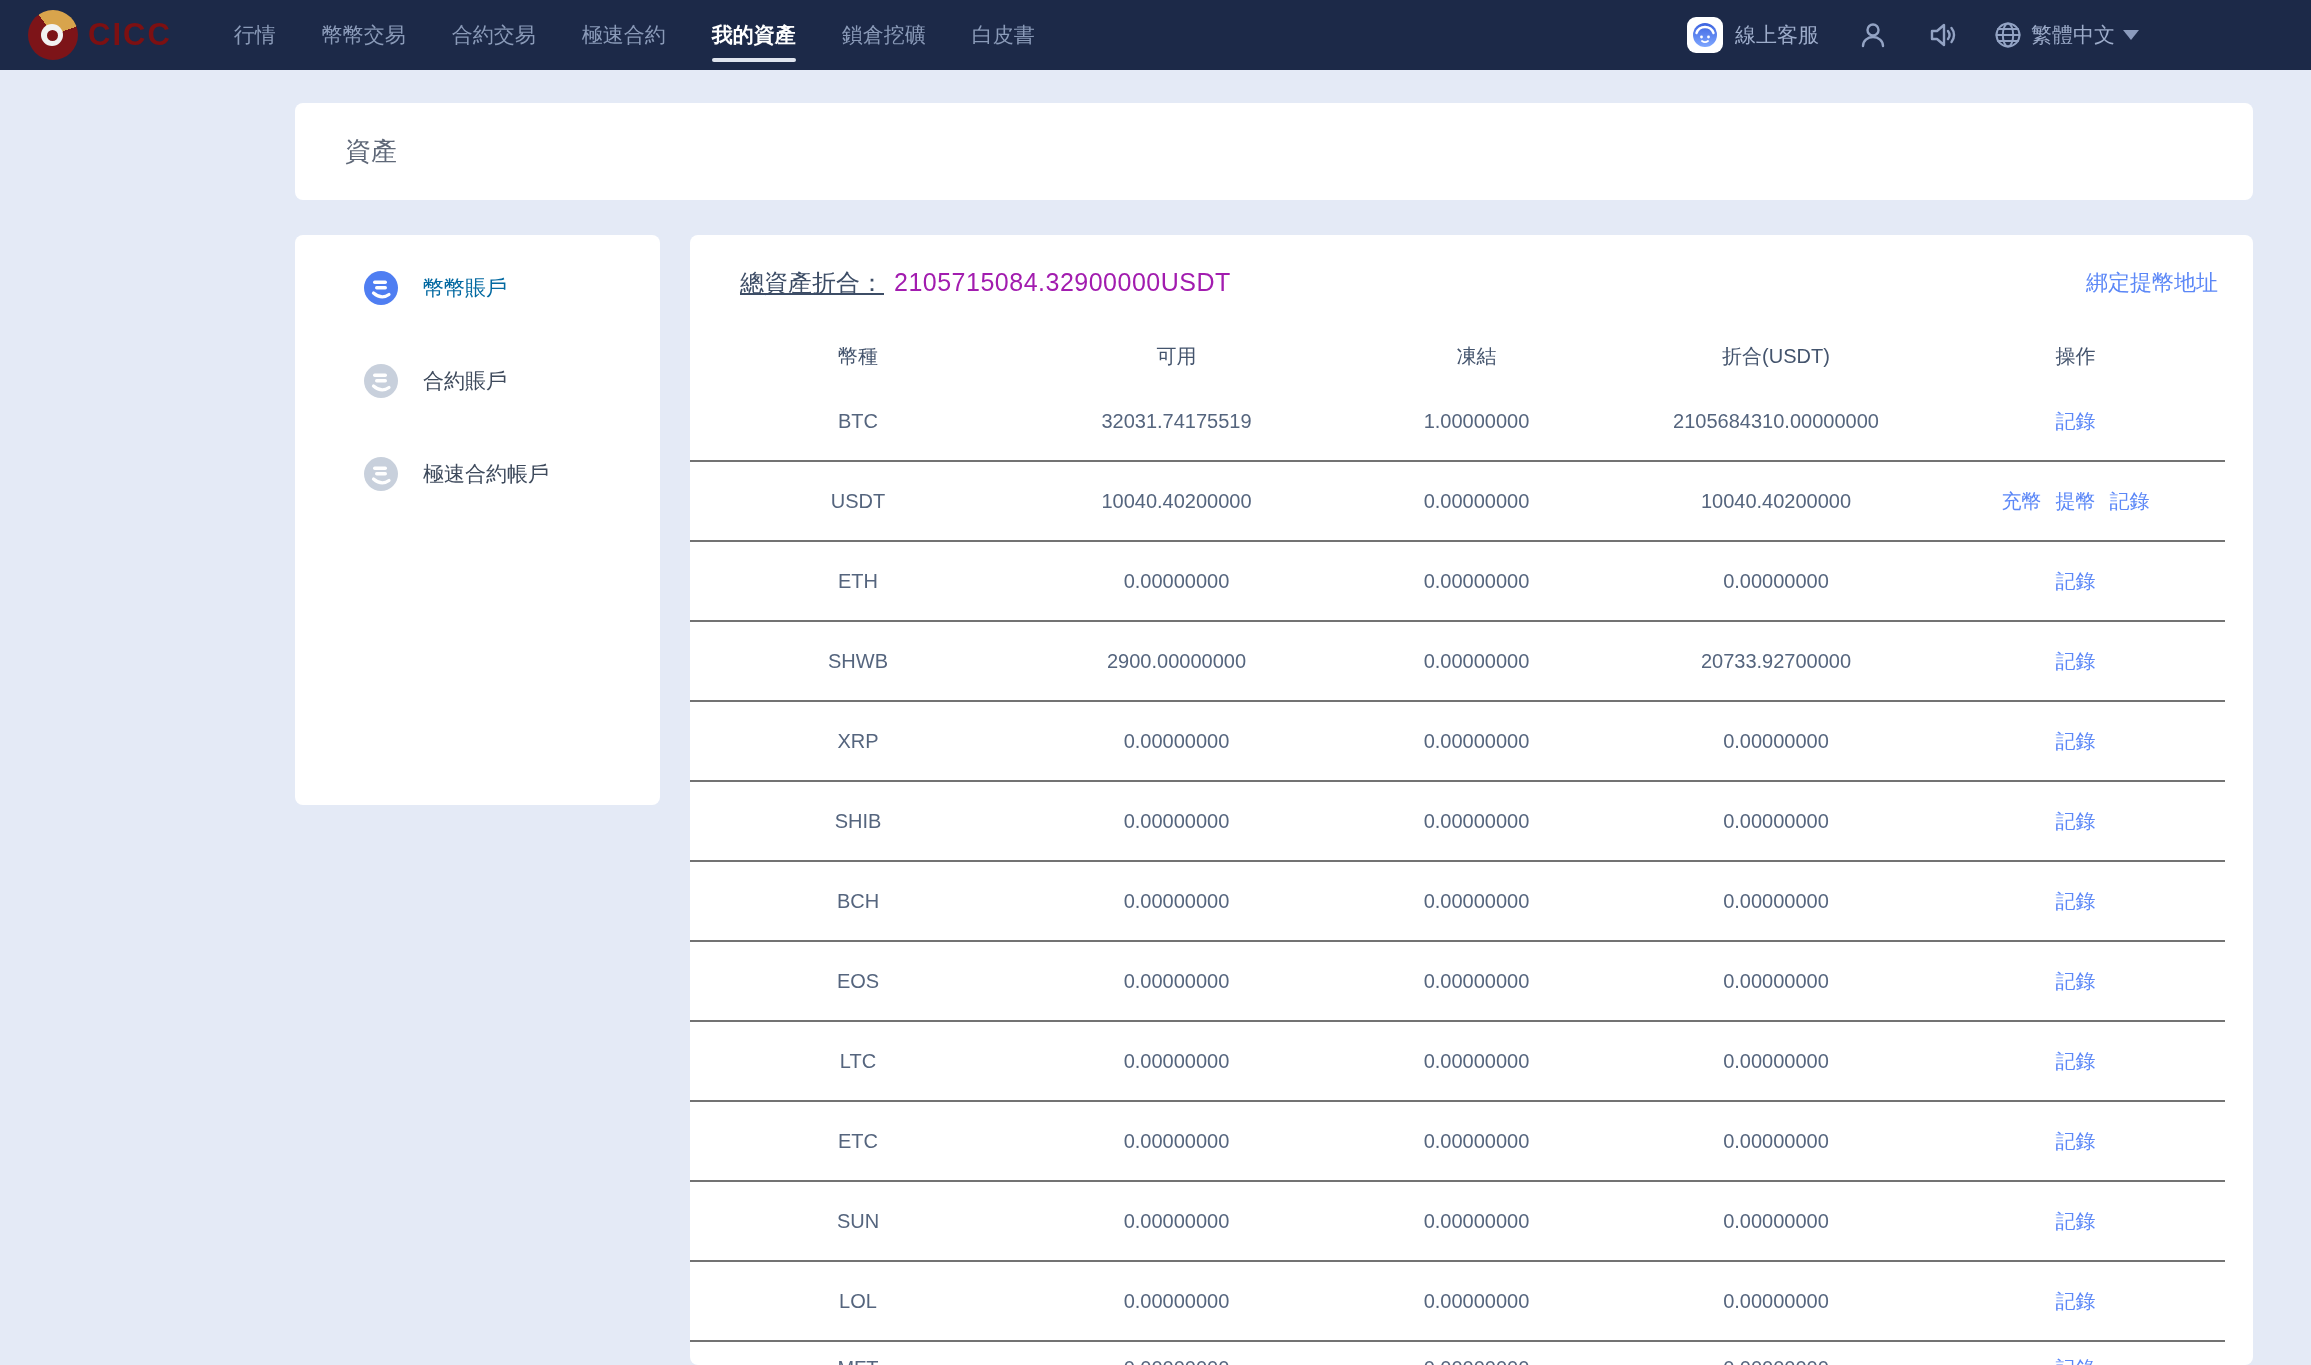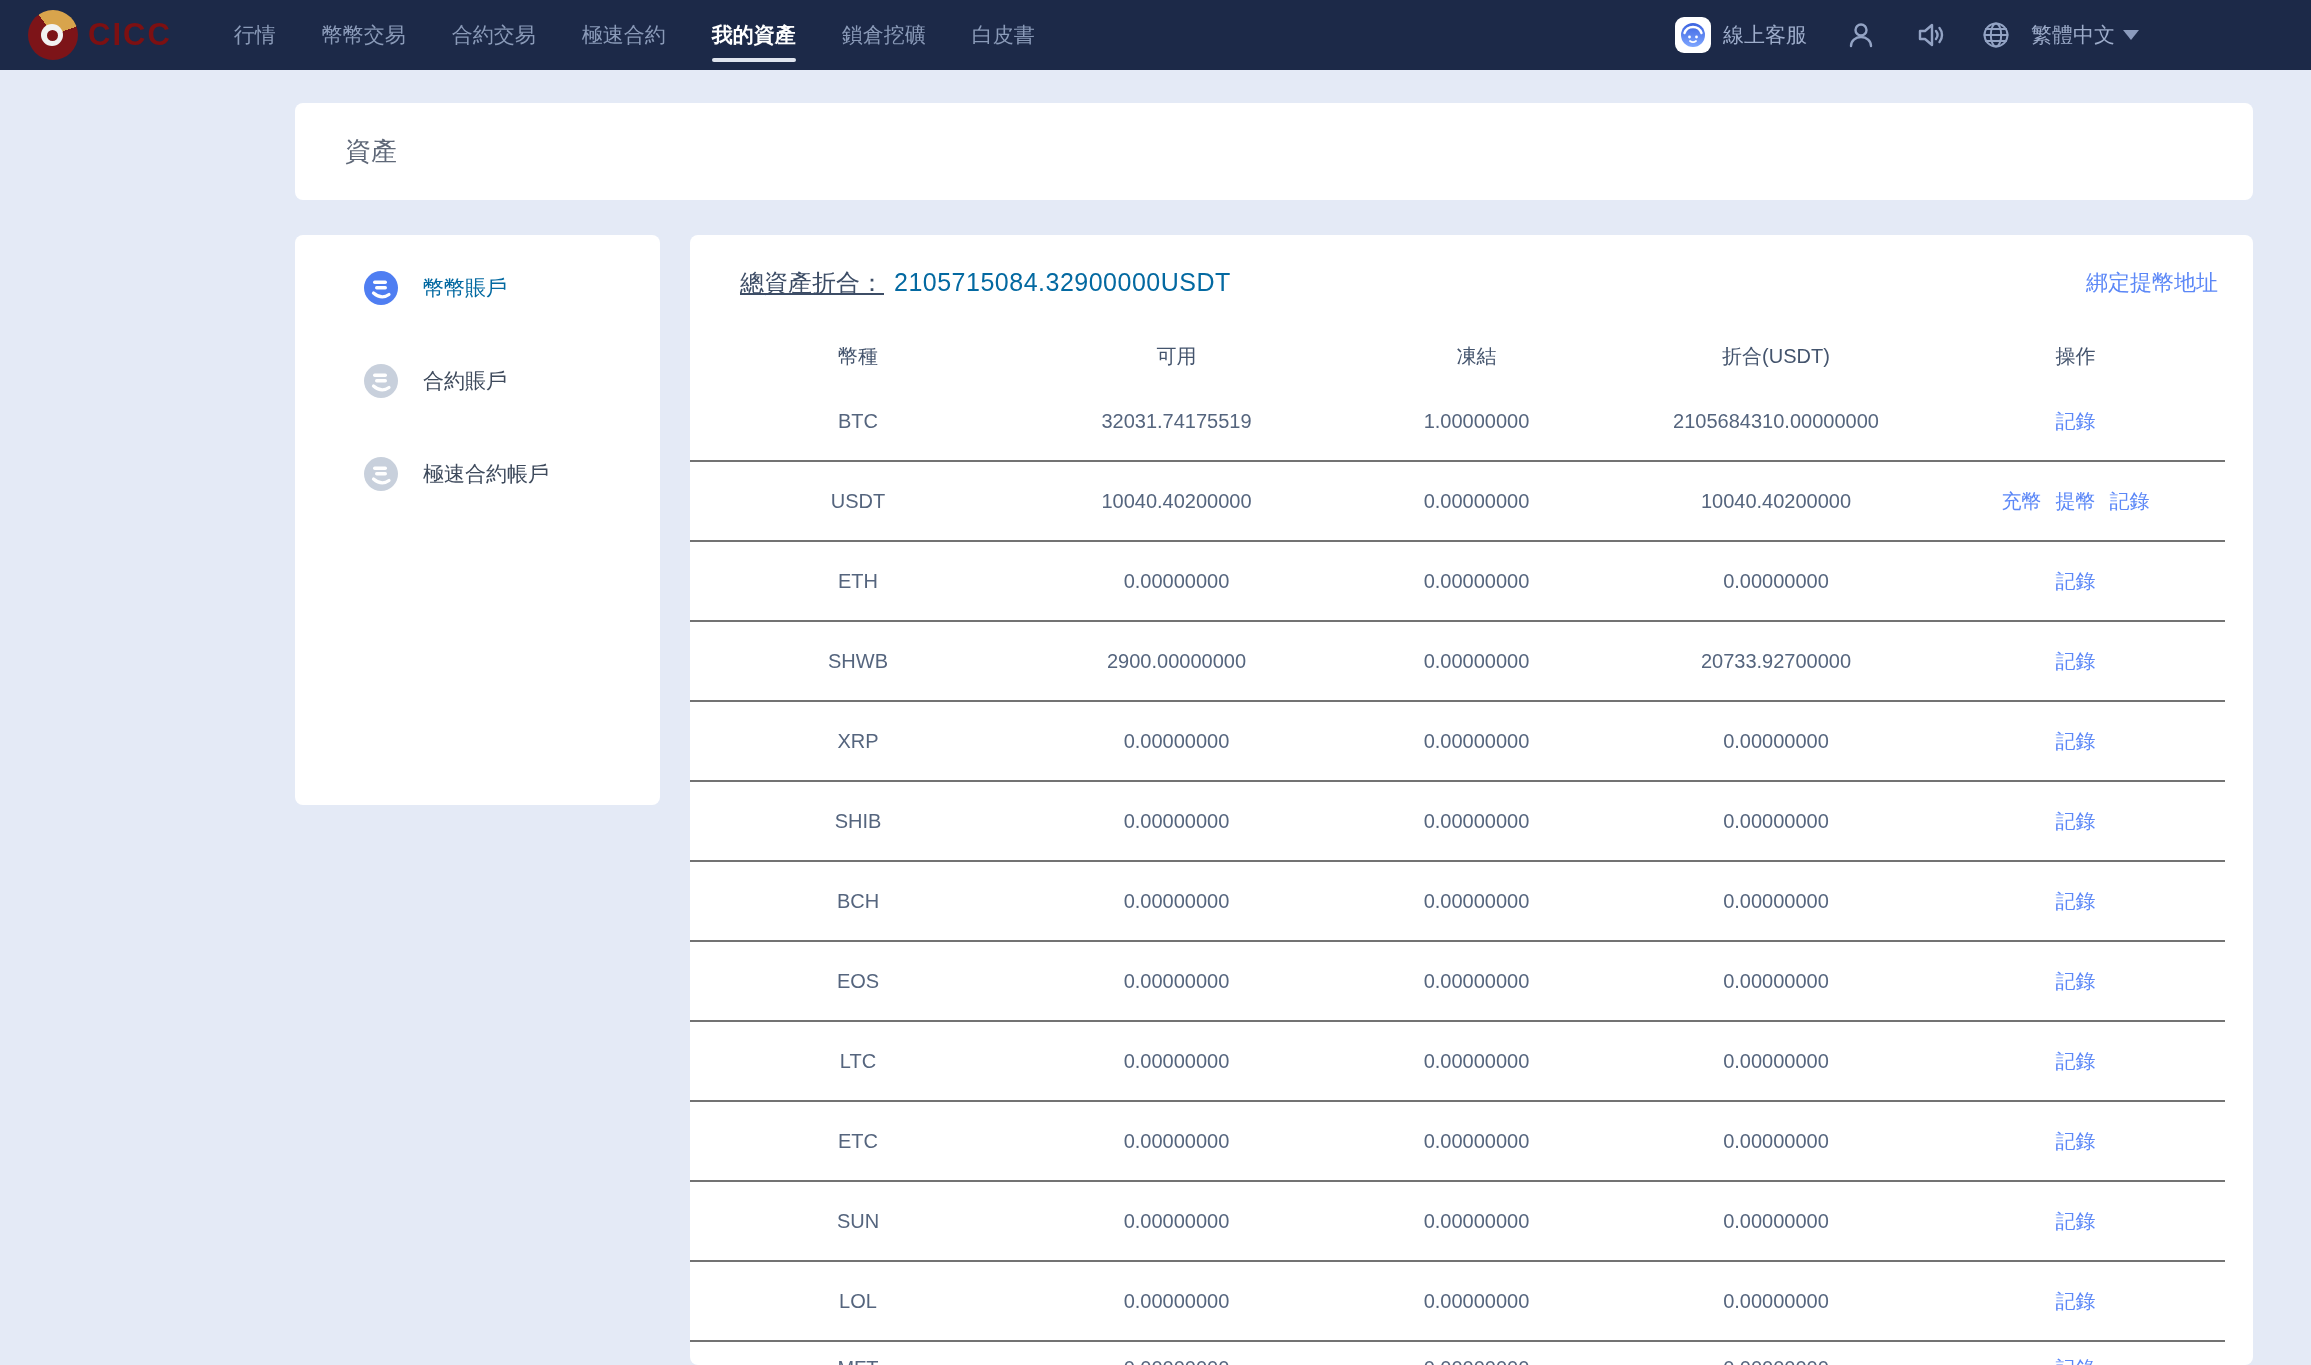--- a/index.html
+++ b/index.html
@@ -25,21 +25,21 @@
   .nav-item.active::after { content:""; position:absolute; left:0; right:0; bottom:5px; height:4px;
                             background:#dfe4ee; border-radius:2px; }
 
   .nav-right { margin-left:auto; margin-right:172px; display:flex; align-items:center; }
   .cs-avatar { width:36px; height:36px; border-radius:9px; background:#ffffff; display:flex;
                align-items:center; justify-content:center; }
   .cs-label { font-size:21px; color:#9dacca; margin-left:12px; white-space:nowrap; }
   .icon-btn { display:flex; align-items:center; justify-content:center; }
   .gap36 { margin-left:38px; }
   .lang { display:flex; align-items:center; gap:8px; margin-left:34px; cursor:pointer; }
-  .lang-label { font-size:21px; color:#9dacca; white-space:nowrap;margin-left:12px; }
+  .lang-label { font-size:21px; color:#9dacca; white-space:nowrap; }
   .caret-down { width:0; height:0; border-left:8px solid transparent; border-right:8px solid transparent;
                 border-top:10px solid #8b9bbd; }
 
   
   .card { position:absolute; background:#ffffff; border-radius:8px; }
   .title-card { left:295px; top:103px; width:1958px; height:97px; display:flex; align-items:center;
                 padding-left:50px; }
   .page-title { font-size:26px; color:#5f6878; }
 
   .side-card { left:295px; top:235px; width:365px; height:570px; padding-top:22px; }
@@ -47,21 +47,21 @@
                gap:24px; cursor:pointer; }
   .side-item .side-label { font-size:21px; color:#3e4a5c; }
   .side-item.active .side-label { color:#0369a1; }
   .acct-icon { width:36px; height:36px; flex:0 0 36px; color:#c8d0dc; }
   .side-item.active .acct-icon { color:#4f7ef2; }
 
   
   .main-panel { left:690px; top:235px; width:1563px; height:1130px; overflow:hidden; }
   .panel-header { height:95px; display:flex; align-items:center; padding:0 35px 0 50px; }
   .total-label { font-size:24px; color:#3d4d66;text-decoration:underline; }
-  .total-value { font-size:25px; color:#0369a1; margin-left:10px; letter-spacing:0.5px; }
+  .total-value { font-size:25px; color:#a21caf; margin-left:10px; letter-spacing:0.5px; }
   .bind-link { margin-left:auto; font-size:22px; color:#5b87f7; cursor:pointer; text-decoration:none; }
 
   .tablewrap { margin-right:28px; }
   .thead { height:52px; display:flex; align-items:center; }
   .thead .cell { font-size:20px; color:#44546d; }
   .row { height:80px; display:flex; align-items:center; border-bottom:2px solid #737373; }
   .row:last-child { border-bottom:none; }
   .cell { text-align:center; font-size:20px; color:#55657e; }
   .c0 { width:336px; } .c1 { width:301px; } .c2 { width:299px; } .c3 { width:300px; } .c4 { width:299px; }
   .actions { display:flex; justify-content:center; gap:14px; }

